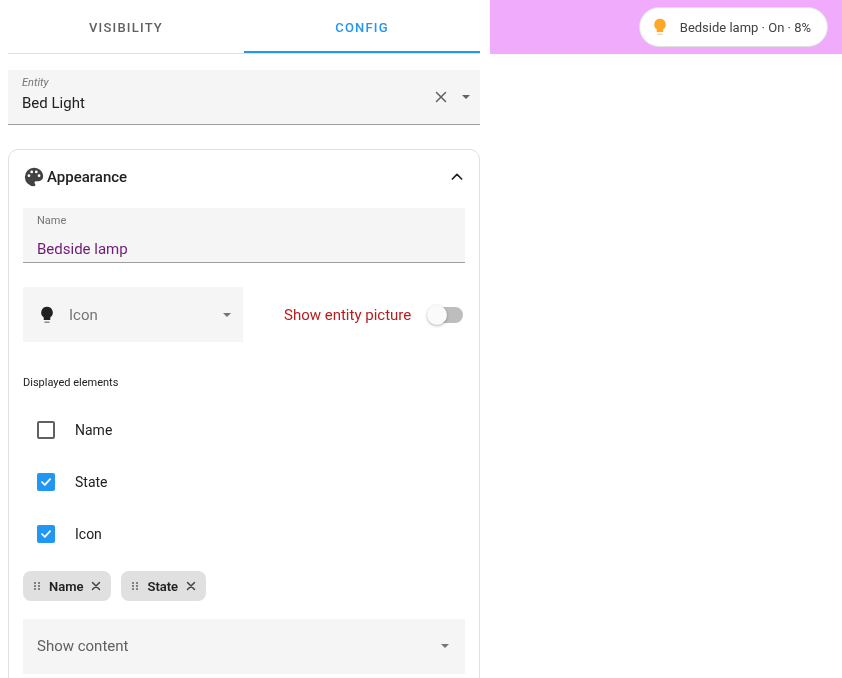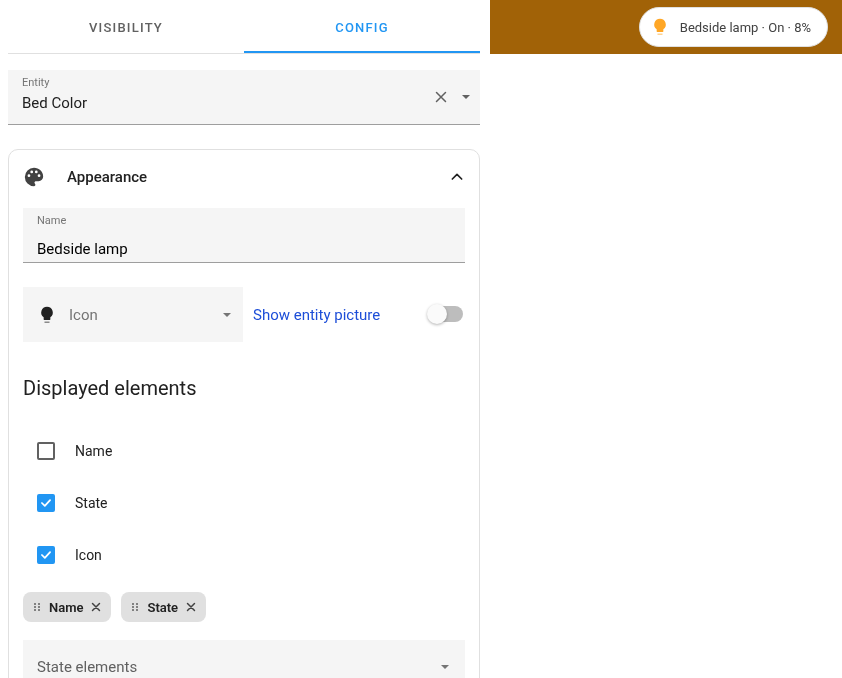--- a/index.html
+++ b/index.html
@@ -10,21 +10,21 @@
     color: #212121;
     background: #fff;
     width: 842px; height: 678px;
     overflow: hidden;
   }
   .screen { display: flex; width: 842px; height: 678px; }
   .left-panel { width: 490px; padding: 4px 0 0 0; }
   .right-area { flex: 1; position: relative; }
   .right-bar {
     height: 54px;
-    background: #a16207;
+    background: #f0abfc;
     display: flex; align-items: center; justify-content: flex-end;
     padding: 0 14px;
   }
 
   
   .tabs {
     display: flex; width: 472px; margin: 0 8px;
     border-bottom: 1px solid #e0e0e0;
     height: 50px;
   }
@@ -43,87 +43,88 @@
     width: 472px;
     background: #f5f5f5;
     border-bottom: 1px solid #9e9e9e;
     padding: 6px 8px 6px 14px;
     display: flex; align-items: center;
     height: 55px;
     position: relative;
   }
   .entity-field .label {
     position: absolute; top: 6px; left: 14px;
-    font-size: 11px; color: #757575;
+    font-size: 11px; color: #757575; font-style: italic;
   }
   .entity-field .value {
     font-size: 15px; color: #212121; margin-top: 12px; flex: 1;
   }
   .entity-field .actions { display: flex; align-items: center; gap: 10px; color: #616161; }
 
   
   .card {
     margin: 24px 8px 0 8px;
     width: 472px;
     border: 1px solid #e0e0e0;
     border-radius: 10px;
     padding: 16px 14px 14px 14px;
   }
   .section-head {
-    display: flex; align-items: center; gap: 22px;
+    display: flex; align-items: center; gap: 2px;
     font-size: 15px; font-weight: 500;
     margin-bottom: 20px;
   }
   .section-head .chev { margin-left: auto; }
 
   .row-2 { display: flex; gap: 10px; margin-bottom: 24px; }
   .field {
     flex: 1; background: #f5f5f5;
     border-bottom: 1px solid #9e9e9e;
     padding: 6px 10px 6px 14px;
     height: 55px; position: relative;
     display: flex; align-items: center;
   }
   .field .label {
     position: absolute; top: 6px; left: 14px;
     font-size: 11px; color: #757575;
   }
-  .field .value { font-size: 15px; color: #000000; margin-top: 28px; flex: 1; }
+  .field .value { font-size: 15px; color: #701a75; margin-top: 28px; flex: 1; }
   .field .caret { color: #757575; }
 
   .row-icon-toggle { display: flex; gap: 10px; align-items: center; margin-bottom: 34px; }
   .icon-select {
     width: 220px;
     background: #f5f5f5;
     height: 55px;
     display: flex; align-items: center;
     padding: 0 10px 0 14px;
     gap: 12px;
   }
   .icon-select .bulb-icon { width: 20px; height: 20px; }
   .icon-select .placeholder { color: #757575; flex: 1; font-size: 15px; }
 
   .toggle-row {
-    flex: 1; display: flex; align-items: flex-start; justify-content: space-between;
+    flex: 1; display: flex; align-items: center; justify-content: space-between;
     font-size: 15px;
-    color: #1d4ed8;
+    color: #b91c1c;
     padding-right: 2px;
+    margin-left: 31px;
   }
   .switch {
     width: 34px; height: 16px; border-radius: 8px;
     background: #bdbdbd; position: relative;
   }
   .switch .knob {
     position: absolute; top: -2px; left: -2px;
     width: 20px; height: 20px; border-radius: 50%;
     background: #fafafa;
     box-shadow: 0 1px 3px rgba(0,0,0,0.3);
   }
 
-  .subheading { font-size: 20px; color: #212121; margin-bottom: 36px; }
+  .subheading { font-size: 11px; color: #212121; margin-bottom: 26px; }
 
   .check-item {
     display: flex; align-items: center; gap: 20px;
     padding: 6px 0 6px 14px;
     margin-bottom: 22px;
     font-size: 14px;
   }
   .checkbox {
     width: 18px; height: 18px; border: 2px solid #616161;
     border-radius: 2px; display: flex; align-items: center; justify-content: center;
@@ -176,21 +177,21 @@
 <div class="screen">
   <div class="left-panel">
 
     <div class="tabs">
       <div class="tab">Visibility</div>
       <div class="tab active">Config</div>
     </div>
 
     <div class="entity-field">
       <span class="label">Entity</span>
-      <span class="value">Bed Color</span>
+      <span class="value">Bed Light</span>
       <div class="actions">
         <span class="ico">
           <svg width="18" height="18" viewBox="0 0 24 24">
               <path d="M6 6 L18 18 M18 6 L6 18" stroke="#616161" stroke-width="2" stroke-linecap="round" fill="none"></path>
             </svg>
         </span>
         <span class="ico">
           <svg width="12" height="12" viewBox="0 0 24 24">
               <path d="M4 8 L12 16 L20 8" fill="#616161"></path>
             </svg>
@@ -298,21 +299,21 @@
           <span>State</span>
           <span class="close ico">
             <svg width="14" height="14" viewBox="0 0 24 24">
                 <path d="M6 6 L18 18 M18 6 L6 18" stroke="#424242" stroke-width="2.5" stroke-linecap="round"></path>
               </svg>
           </span>
         </div>
       </div>
 
       <div class="state-select">
-        <span>State elements</span>
+        <span>Show content</span>
         <span class="caret ico">
           <svg width="12" height="12" viewBox="0 0 24 24">
               <path d="M4 8 L12 16 L20 8" fill="#757575"></path>
             </svg>
         </span>
       </div>
 
     </div>
   </div>
 

